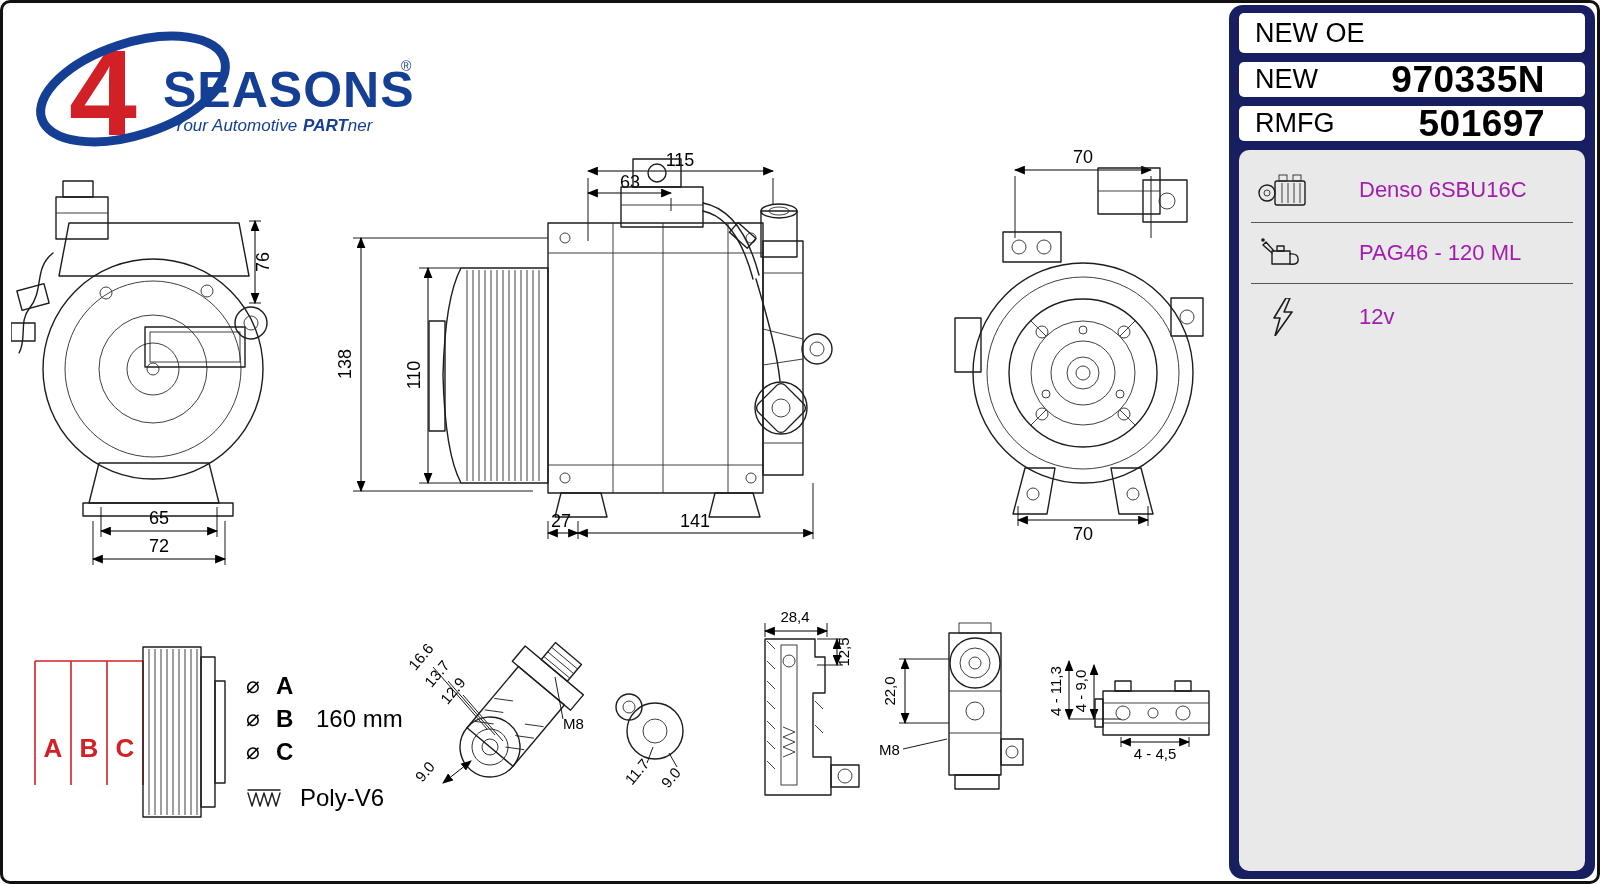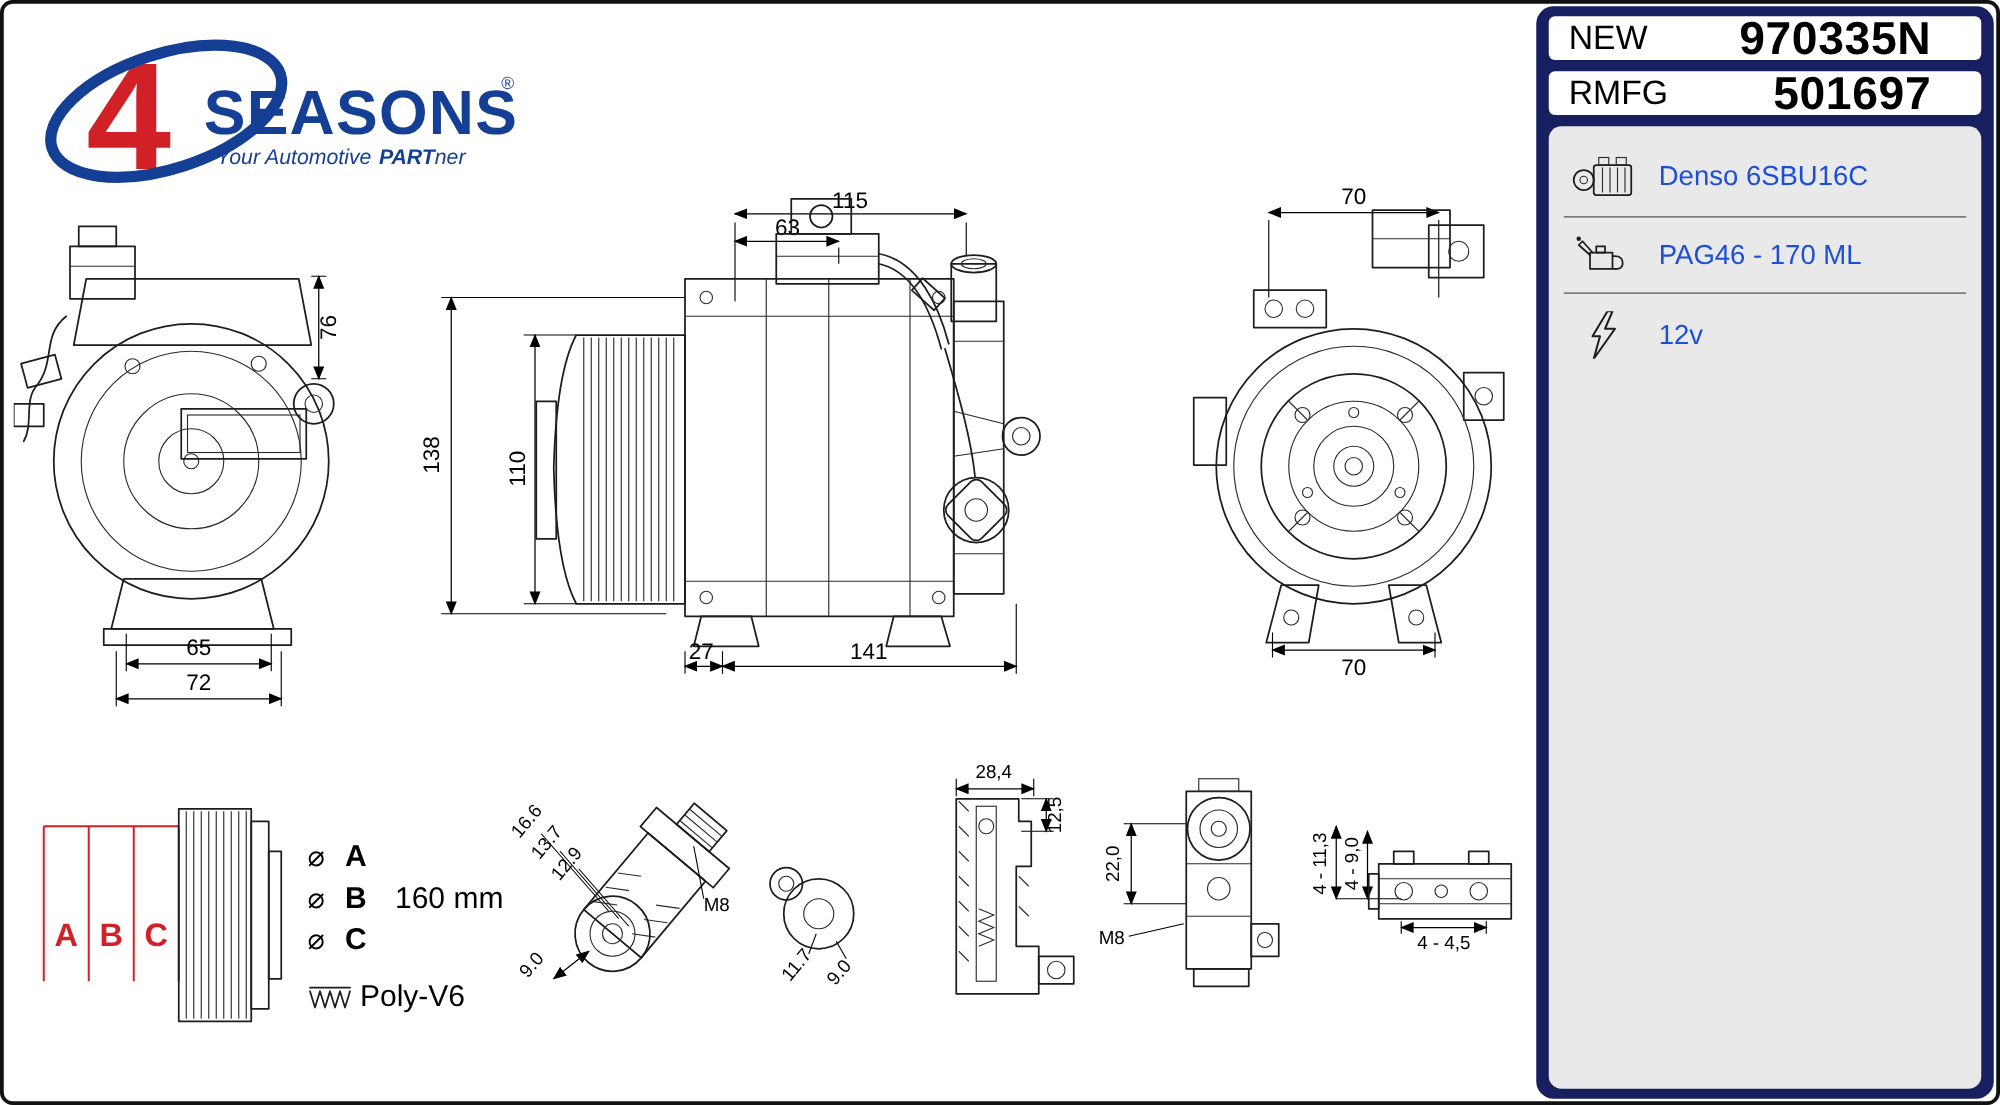--- a/index.html
+++ b/index.html
@@ -25,38 +25,38 @@
   .logo-reg { font-size:14px; fill:#153f94; }
   .logo-tag { font-size:17px; font-style:italic; fill:#153f94; }
   .logo-tag-b { font-weight:bold; }
 
   
   .legend { position:absolute; left:243px; top:666px; }
   .leg-row { display:flex; align-items:center; height:33px; }
   .dia-sym { font-size:23px; width:30px; }
   .dia-letter { font-size:24px; font-weight:bold; width:26px; }
   .dia-val { font-size:24px; margin-left:14px; white-space:nowrap; }
-  .belt-row { display:flex; align-items:center; gap:6px; margin-top:16px; }
+  .belt-row { display:flex; align-items:center; gap:18px; margin-top:16px; }
   .belt-label { font-size:24px; }
 
   
   .sidebar { position:absolute; top:2px; right:2px; bottom:2px; width:366px;
              background:#171f60; border-radius:14px; display:flex; flex-direction:column;
              padding:8px 10px; }
   .sb-row { background:#fff; border-radius:5px; display:flex; align-items:center;
             padding:0 16px; margin-bottom:9px; }
   .sb-row1 { height:40px; }
   .sb-row2, .sb-row3 { height:35px; }
   .sb-label { font-size:27px; color:#000; }
   .sb-value { font-size:37px; font-weight:bold; color:#000; margin-left:auto; margin-right:24px; letter-spacing:0.5px;text-align:center; }
   .sb-panel { background:#e9e9e9; border-radius:10px; flex:1; padding:10px 0 0 0; overflow:hidden; }
   .spec-row { display:flex; align-items:center; gap:14px; padding:12px 14px; }
   .spec-row.top { align-items:flex-start; }
   .spec-icon { width:60px; display:flex; justify-content:center; flex-shrink:0; }
-  .spec-text { font-size:22px; color:#1d4ed8; }
+  .spec-text { font-size:22px; color:#a21caf;margin-left:32px; }
   .gas-lines div { font-size:21px; line-height:1.3; color:#111; }
   .divider { border-top:1.5px solid #555; margin:2px 12px; }
 </style>
 </head>
 <body>
 
 <div class="page">
 
   <svg width="0" height="0" style="position:absolute" aria-hidden="true">
     <defs>
@@ -416,20 +416,23 @@
       <circle class="o2" cx="112" cy="72" r="5"></circle>
       <rect class="o" x="54" y="58" width="8" height="28"></rect>
       <line class="ext" x1="80" y1="96" x2="80" y2="106"></line>
       <line class="ext" x1="148" y1="96" x2="148" y2="106"></line>
       <line class="dim" x1="80" y1="101" x2="148" y2="101"></line>
       <text class="ds" x="114" y="118" text-anchor="middle">4 - 4,5</text>
     </svg>
   </div>
 
   <aside class="sidebar">
+    <div class="sb-row sb-row1">
+      <span class="sb-label">NEW OE</span>
+    </div>
     <div class="sb-row sb-row2">
       <span class="sb-label">NEW</span>
       <span class="sb-value">970335N</span>
     </div>
     <div class="sb-row sb-row3">
       <span class="sb-label">RMFG</span>
       <span class="sb-value">501697</span>
     </div>
 
     <div class="sb-panel">
@@ -453,21 +456,21 @@
       <div class="spec-row">
         <span class="spec-icon">
           <svg width="46" height="32" viewBox="0 0 46 32">
             <path class="o" d="M12,14 h18 v13 h-18 z"></path>
             <rect class="o" x="17" y="9" width="7" height="5"></rect>
             <path class="o" d="M12,16 L3,8 L6,5 L14,14"></path>
             <circle cx="3" cy="3" r="1.8" fill="#1d1d1d"></circle>
             <path class="o" d="M30,17 q9,-1 8,7 q-1,4 -8,3"></path>
           </svg>
         </span>
-        <span class="spec-text">PAG46 - 170 ML</span>
+        <span class="spec-text">PAG46 - 120 ML</span>
       </div>
       <div class="divider"></div>
       <div class="spec-row">
         <span class="spec-icon">
           <svg width="22" height="38" viewBox="0 0 22 38">
             <path d="M14,0 L2,20 L8,20 L3,38 L20,14 L12,14 L18,0 Z" fill="none" stroke="#1d1d1d" stroke-width="1.6" stroke-linejoin="round"></path>
           </svg>
         </span>
         <span class="spec-text">12v</span>
       </div>

